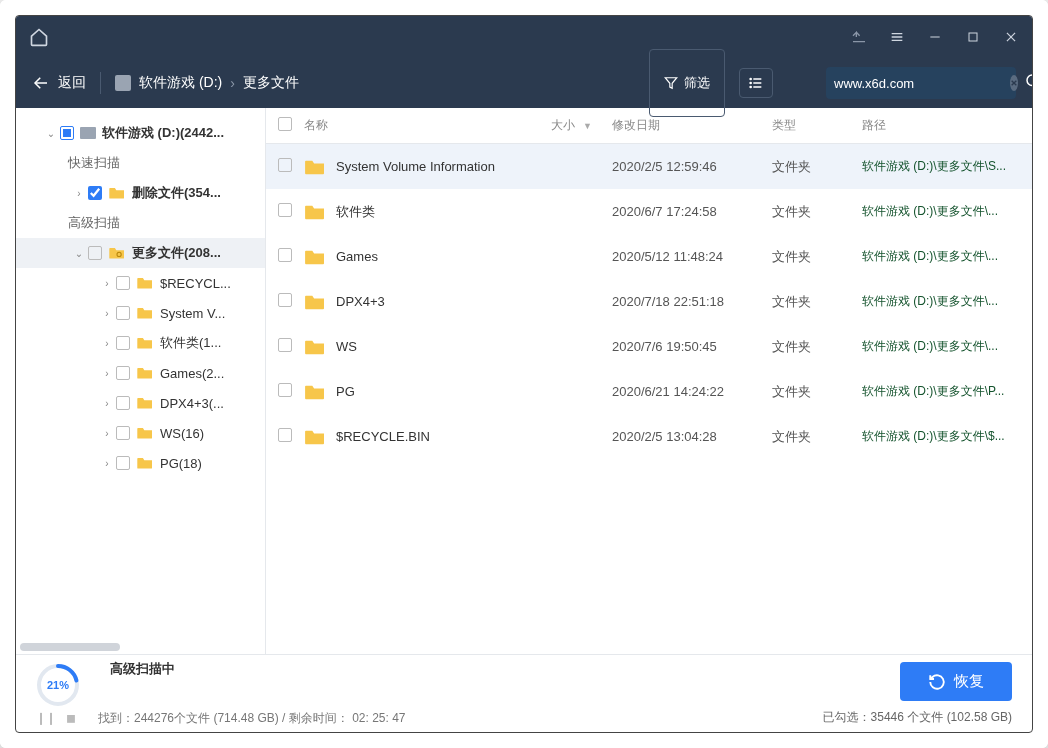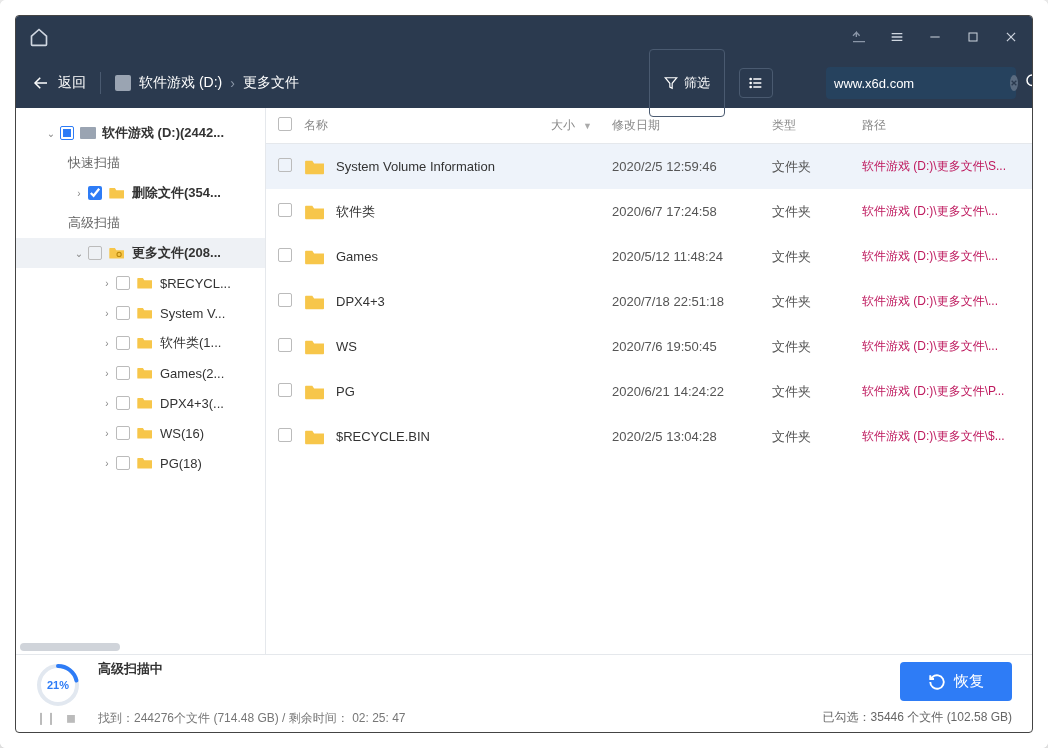--- a/index.html
+++ b/index.html
@@ -52,32 +52,32 @@
 .col-size .sort-arrow { font-size: 9px; margin-left: 8px; color: #aaa; }
 .col-date { width: 160px; }
 .col-type { width: 90px; }
 .col-path { width: 170px; }
 .list-body { flex: 1; overflow-y: auto; }
 .file-row { display: flex; align-items: center; height: 45px; font-size: 13px; color: #333; padding-left: 12px; cursor: pointer; }
 .file-row.selected { background: #eef3fa; }
 .file-row .rcb { width: 26px; }
 .file-row .name-cell { display: flex; align-items: center; flex: 1.7; min-width: 200px; gap: 10px; }
 .folder-svg { width: 22px; height: 18px; }
-.file-row .path-cell { width: 170px; color: #be185d; overflow: hidden; text-overflow: ellipsis; white-space: nowrap; font-size: 12px; padding-right: 10px; }
+.file-row .path-cell { width: 170px; color: #14532d; overflow: hidden; text-overflow: ellipsis; white-space: nowrap; font-size: 12px; padding-right: 10px; }
 .file-row .date-cell { width: 160px; color: #555; }
 .file-row .type-cell { width: 90px; color: #555; }
 .file-row .size-cell { width: 80px; }
 
 .statusbar { height: 78px; border-top: 1px solid #e5e8ec; display: flex; align-items: center; padding: 0 20px; }
 .progress-ring { width: 44px; height: 44px; position: relative; display: flex; align-items: center; justify-content: center; font-size: 11px; color: #2e7cf6; font-weight: 600; }
 .progress-ring svg { position: absolute; top: 0; left: 0; transform: rotate(-90deg); }
 .play-controls { display: flex; gap: 10px; margin-top: 4px; color: #bbb; font-size: 12px; }
 .status-left { display: flex; align-items: center; gap: 18px; }
 .status-text { font-size: 13px; color: #333; }
-.status-text .title { font-weight: 600; margin-bottom: 4px; }
+.status-text .title { font-weight: 600; margin-bottom: 4px; margin-left: 12px; }
 .status-text .detail { font-size: 12px; color: #777; margin-top: 32px; }
 .statusbar .flex-spacer { flex: 1; }
 .recover-btn { background: #2e7cf6; color: #fff; border: none; padding: 10px 28px; border-radius: 4px; font-size: 15px; cursor: pointer; display: flex; align-items: flex-end; gap: 8px; }
 .selected-info { font-size: 12px; color: #666; margin-top: 8px; text-align: right; margin-left: 20px; }
 .status-right { display: flex; flex-direction: column; align-items: flex-end; }
 
 .cb-checked { accent-color: #2e7cf6; }
 .cb-partial { width: 14px; height: 14px; border: 1px solid #2e7cf6; border-radius: 2px; display: inline-flex; align-items: center; justify-content: center; margin: 0 6px 0 2px; }
 .cb-partial::after { content: ""; width: 8px; height: 8px; background: #2e7cf6; }
 .cb-empty { width: 14px; height: 14px; border: 1px solid #bbb; border-radius: 2px; display: inline-block; margin: 0 6px 0 2px; }

